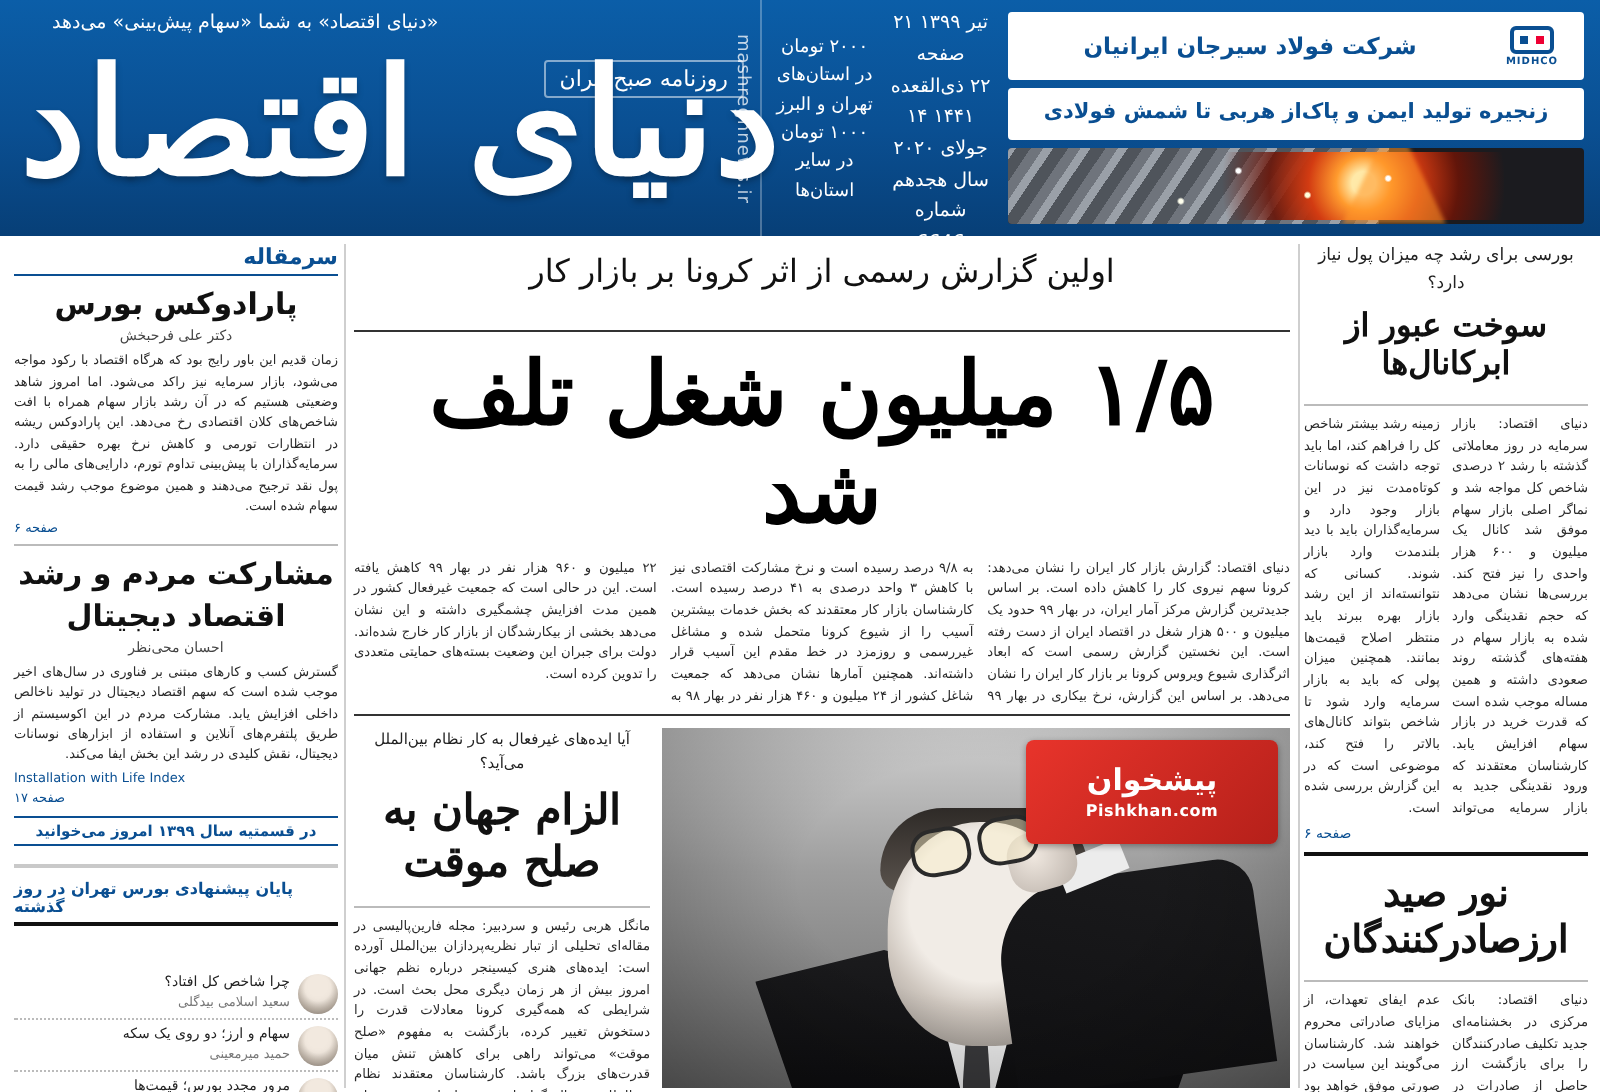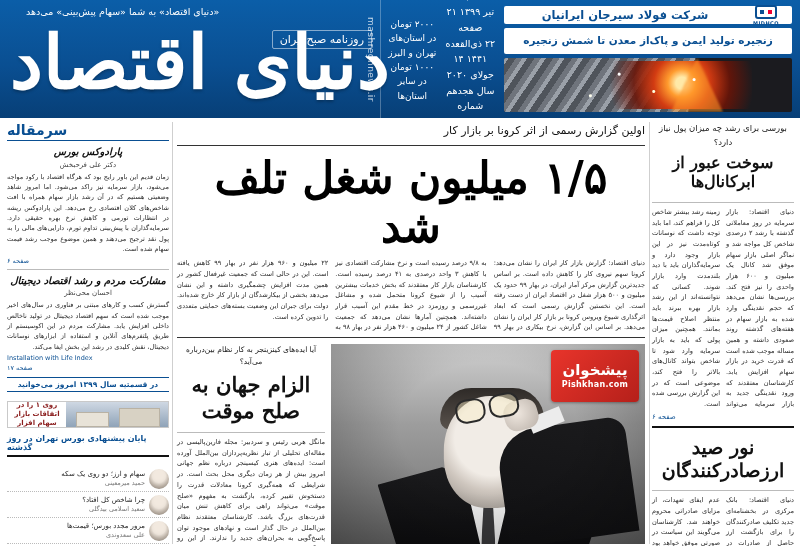--- a/index.html
+++ b/index.html
@@ -18,21 +18,21 @@
   .masthead {
     position:absolute; inset:0 0 auto 0; height:118px;
     background: linear-gradient(180deg,#0b5ea8 0%, #0a4f92 55%, #073f77 100%);
     display:flex; align-items:stretch;
   }
   .mh-right {
     width: 300px; padding:6px 8px 6px 4px; display:flex; flex-direction:column; gap:4px;
   }
   .mh-adtop {
     display:flex; align-items:center; gap:6px; background:#fff; border-radius:2px;
-    padding:3px 6px; height:18px;
+    padding:3px 6px; height:34px;
   }
   .midco-logo {
     width:40px; height:28px; flex:none; display:flex; flex-direction:column;
     align-items:center; justify-content:center; color:#0a4f92;
   }
   .midco-mark {
     width:22px;height:14px;border:2px solid #0a4f92;border-radius:3px;
     position:relative;
   }
   .midco-mark:before{content:"";position:absolute;left:3px;top:3px;width:4px;height:4px;background:#0a4f92;}
@@ -137,22 +137,22 @@
 
   .rc-box2-kicker { font-size:8.5px; color:#222; text-align:center; line-height:1.6; }
   .rc-title2 {
     font-family:"DejaVu Serif","Liberation Serif",serif;
     font-size:19px; font-weight:bold; color:#111; line-height:1.2;
     text-align:center; margin:3px 0 5px;
   }
 
   
   .cc-kicker {
-    font-size:11px; color:#111; text-align:right; line-height:1.7;
-    border-bottom:1px solid #333; padding-bottom:4px; margin-bottom:5px;
+    font-size:16px; color:#111; text-align:center; line-height:1.7;
+    border-bottom:1px solid #333; padding-bottom:16px; margin-bottom:5px;
   }
   .cc-headline {
     font-family:"DejaVu Serif","Liberation Serif",serif;
     font-size:44px; font-weight:bold; color:#000000; text-align:center;
     line-height:1.12; letter-spacing:-1px; margin:2px 0 7px;
   }
   .cc-lead {
     font-size:6.6px; line-height:1.62; text-align:justify; color:#2a2a2a;
     columns:3; column-gap:7px; border-bottom:1px solid #333; padding-bottom:4px;
   }
@@ -215,21 +215,21 @@
     border:2px solid #2a2a2a; border-radius:11px/10px;
     background:rgba(250,240,200,.45);
   }
   .cc-photo .glasses:before { right:0; }
   .cc-photo .glasses:after { left:0; }
   .cc-photo .vignette {
     position:absolute; inset:0;
     background: radial-gradient(ellipse at 50% 42%, rgba(0,0,0,0) 40%, rgba(0,0,0,.35) 100%);
   }
   .cc-stamp {
-    position:absolute; right:6px; top:6px; width:88px; height:52px;
+    position:absolute; right:6px; top:6px; width:126px; height:52px;
     border-radius:4px; overflow:hidden;
     background: linear-gradient(135deg,#e8342b,#b5201a);
     color:#fff; font-weight:bold; display:flex; flex-direction:column;
     align-items:center; justify-content:center; line-height:1.1;
     box-shadow:0 1px 3px rgba(0,0,0,.35);
   }
   .cc-stamp .s1 { font-size:15px; }
   .cc-stamp .s2 { font-size:8px; margin-top:3px; letter-spacing:.3px; direction:ltr;}
   .cc-side { width:148px; display:flex; flex-direction:column; }
   .cc-side-kicker { font-size:7.5px; color:#222; text-align:center; line-height:1.6;}
@@ -237,27 +237,26 @@
     font-family:"DejaVu Serif","Liberation Serif",serif;
     font-size:21px; font-weight:bold; color:#111; text-align:center;
     line-height:1.22; margin:4px 0 5px;
   }
   .cc-side-body {
     font-size:6.6px; line-height:1.62; text-align:justify; color:#2a2a2a;
   }
 
   
   .lc-section-h {
-    font-size:14px; color:#0a4f92; font-weight:bold; text-align:left;
+    font-size:11px; color:#0a4f92; font-weight:bold; text-align:right;
     border-bottom:1px solid #0a4f92; padding-bottom:2px; margin-bottom:4px;
   }
   .lc-item-title {
-    font-size:10px; font-weight:bold; color:#111; text-align:center; line-height:1.35;
+    font-size:15px; font-weight:bold; color:#111; text-align:center; line-height:1.35;
     margin-bottom:2px;
-    font-style:italic;
   }
   .lc-item-sub { font-size:7px; color:#444; text-align:center; margin-bottom:3px;}
   .lc-item-body { font-size:6.5px; line-height:1.6; text-align:justify; color:#2a2a2a;}
   .lc-ref { font-size:6.5px; color:#0a4f92; text-align:left; margin-top:2px;}
   .lc-ad {
     margin-top:5px; height:78px; border:1px solid #c9c9c9; display:flex; overflow:hidden;
     background:#f4f1ea;
   }
   .lc-ad .img {
     flex:1; background: linear-gradient(180deg,#cfd8e3,#8fa3b8);
@@ -286,21 +285,21 @@
     background: radial-gradient(circle at 50% 35%, #f2e9df 0 40%, #c9bdb0 70%, #8c8177 100%);
     box-shadow:inset 0 -4px 5px rgba(0,0,0,.15);
   }
   .lc-row .txt { flex:1; font-size:7px; color:#222; line-height:1.4;}
   .lc-row .txt .nm { font-size:6.5px; color:#777; }
   .lc-minih {
     font-size:7.5px; color:#0a4f92; font-weight:bold; text-align:center;
     border-top:1px solid #0a4f92; border-bottom:1px solid #0a4f92;
     padding:2px 0; margin:5px 0 4px;
   }
-  .lc-top { border-bottom:2px solid #111; padding-bottom:3px; margin-bottom:8px;}
+  .lc-top { border-bottom:2px solid #111; padding-bottom:3px; margin-bottom:20px;}
   .lc-top-h { font-size:8px; color:#0a4f92; font-weight:bold; text-align:left;}
 </style>
 </head>
 <body>
 
 <div class="page">
 
   <div class="masthead">
 
     <div class="mh-right">
@@ -308,21 +307,21 @@
         <div class="midco-logo">
           <div class="midco-mark"></div>
           <div class="midco-text">MIDHCO</div>
         </div>
         <div class="mh-adtop-txt">
           <div class="l1">شرکت فولاد سیرجان ایرانیان</div>
         </div>
       </div>
       <div class="mh-ad2">
         <span>زنجیره تولید ایمن و پاک</span>
-        <span>از معدن تا شمش زنجیره</span>
+        <span>از هربی تا شمش فولادی</span>
       </div>
       <div class="mh-adimg">
         <div class="sheet"></div>
         <div class="spark"></div>
         <div class="cone"></div>
         <div class="sparkles"></div>
       </div>
     </div>
 
     <div class="mh-mid">
@@ -378,21 +377,21 @@
           <div class="hand"></div>
           <div class="glasses"></div>
           <div class="vignette"></div>
           <div class="cc-stamp">
             <div class="s1">پیشخوان</div>
             <div class="s2">Pishkhan.com</div>
           </div>
         </div>
 
         <div class="cc-side">
-          <div class="cc-side-kicker">آیا ایده‌های کینزینجر به کار نظام بین‌درباره می‌آید؟</div>
+          <div class="cc-side-kicker">آیا ایده‌های غیرفعال به کار نظام بین‌الملل می‌آید؟</div>
           <div class="cc-side-title">الزام جهان به صلح موقت</div>
           <div class="hr-thin"></div>
           <div class="cc-side-body">مانگل هربی رئیس و سردبیر: مجله فارین‌پالیسی در مقاله‌ای تحلیلی از تبار نظریه‌پردازان بین‌الملل آورده است: ایده‌های هنری کیسینجر درباره نظم جهانی امروز بیش از هر زمان دیگری محل بحث است. در شرایطی که همه‌گیری کرونا معادلات قدرت را دستخوش تغییر کرده، بازگشت به مفهوم «صلح موقت» می‌تواند راهی برای کاهش تنش میان قدرت‌های بزرگ باشد. کارشناسان معتقدند نظام بین‌الملل در حال گذار است و نهادهای موجود توان پاسخ‌گویی به بحران‌های جدید را ندارند. از این رو بازنگری در ساختار همکاری‌های جهانی ضروری به نظر می‌رسد. آن‌چه روشن است آن است که جهان به سوی نظمی چندقطبی حرکت می‌کند.</div>
 
         </div>
       </div>
     </div>
 
     <div class="col col-left">
       <div class="lc-section-h">سرمقاله</div>
@@ -422,29 +421,29 @@
       </div>
 
       <div class="lc-top" style="margin-top:6px;">
         <div class="lc-top-h">پایان پیشنهادی بورس تهران در روز گذشته</div>
       </div>
 
       <div class="lc-rows">
         <div class="lc-row">
           <div class="av"></div>
           <div class="txt">
-            <div>سهام و ارز؛ دو روی یک سکه</div>
-            <div class="nm">حمید میرمعینی</div>
+            <div>چرا شاخص کل افتاد؟</div>
+            <div class="nm">سعید اسلامی بیدگلی</div>
           </div>
         </div>
         <div class="lc-row">
           <div class="av"></div>
           <div class="txt">
-            <div>چرا شاخص کل افتاد؟</div>
-            <div class="nm">سعید اسلامی بیدگلی</div>
+            <div>سهام و ارز؛ دو روی یک سکه</div>
+            <div class="nm">حمید میرمعینی</div>
           </div>
         </div>
         <div class="lc-row">
           <div class="av"></div>
           <div class="txt">
             <div>مرور مجدد بورس؛ قیمت‌ها</div>
             <div class="nm">علی سعدوندی</div>
           </div>
         </div>
       </div>

